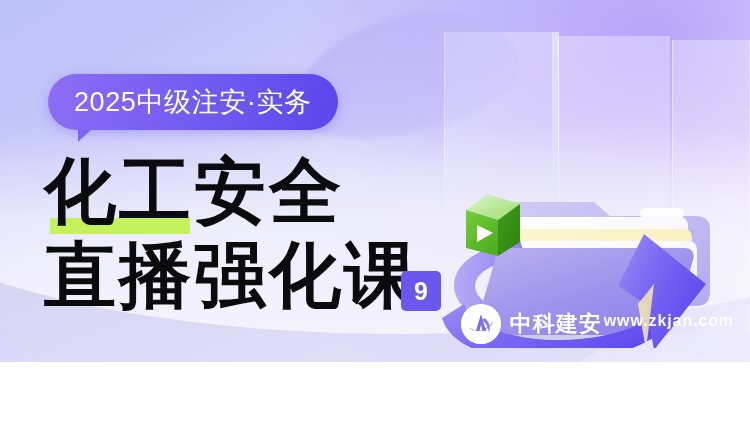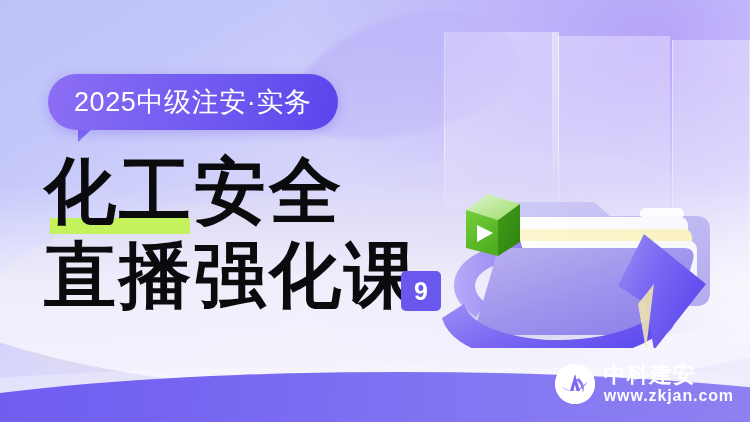--- a/index.html
+++ b/index.html
@@ -5,21 +5,21 @@
   * { margin:0; padding:0; box-sizing:border-box; }
   html, body {
     width:750px; height:422px;
     background:#fff;
     font-family:"Liberation Sans", sans-serif;
     overflow:hidden;
   }
 
   .poster {
     position:relative;
-    width:750px; height:422px;
+    width:750px; height:362px;
     overflow:hidden;
     background:linear-gradient(150deg,#bdc2f8 0%,#c3c6f9 18%,#d6d5fb 42%,#e8e6fc 62%,#f1eefd 78%,#eceafc 100%);
   }
 
   
   .bg-wash-right {
     position:absolute; top:-40px; right:-60px;
     width:520px; height:330px;
     background:radial-gradient(ellipse at 70% 25%, rgba(150,118,248,.55) 0%, rgba(160,135,248,.30) 38%, rgba(190,180,250,0) 70%);
     pointer-events:none;
@@ -171,21 +171,21 @@
     display:flex; align-items:center; gap:9px;
     z-index:9;
   }
   .logo-mark {
     width:40px; height:40px; flex:0 0 40px;
     border-radius:50%;
     background:#fff;
     position:relative;
     overflow:hidden;
   }
-  .logo-text { display:flex; flex-direction:column; gap:2px; }
+  .logo-text { display:flex; gap:2px; }
   .logo-cn {
     color:#fff; font-size:22px; font-weight:700; letter-spacing:1px; line-height:1;
     white-space:nowrap;
   }
   .logo-url {
     color:#fff; font-size:16px; font-weight:700; letter-spacing:.9px; line-height:1;
     white-space:nowrap; opacity:.97;
   }
 </style>
 </head>

